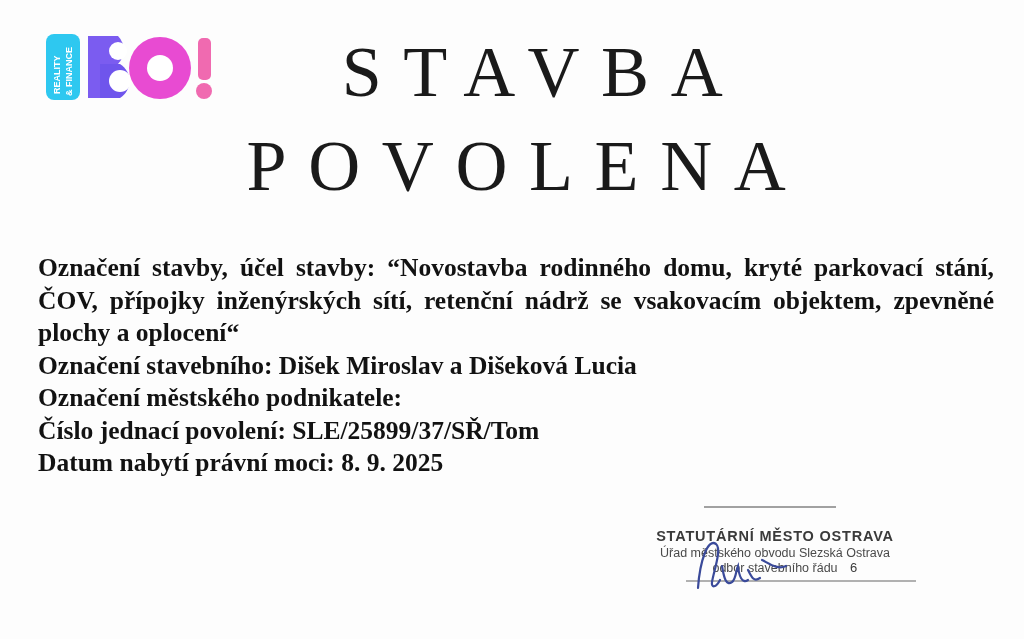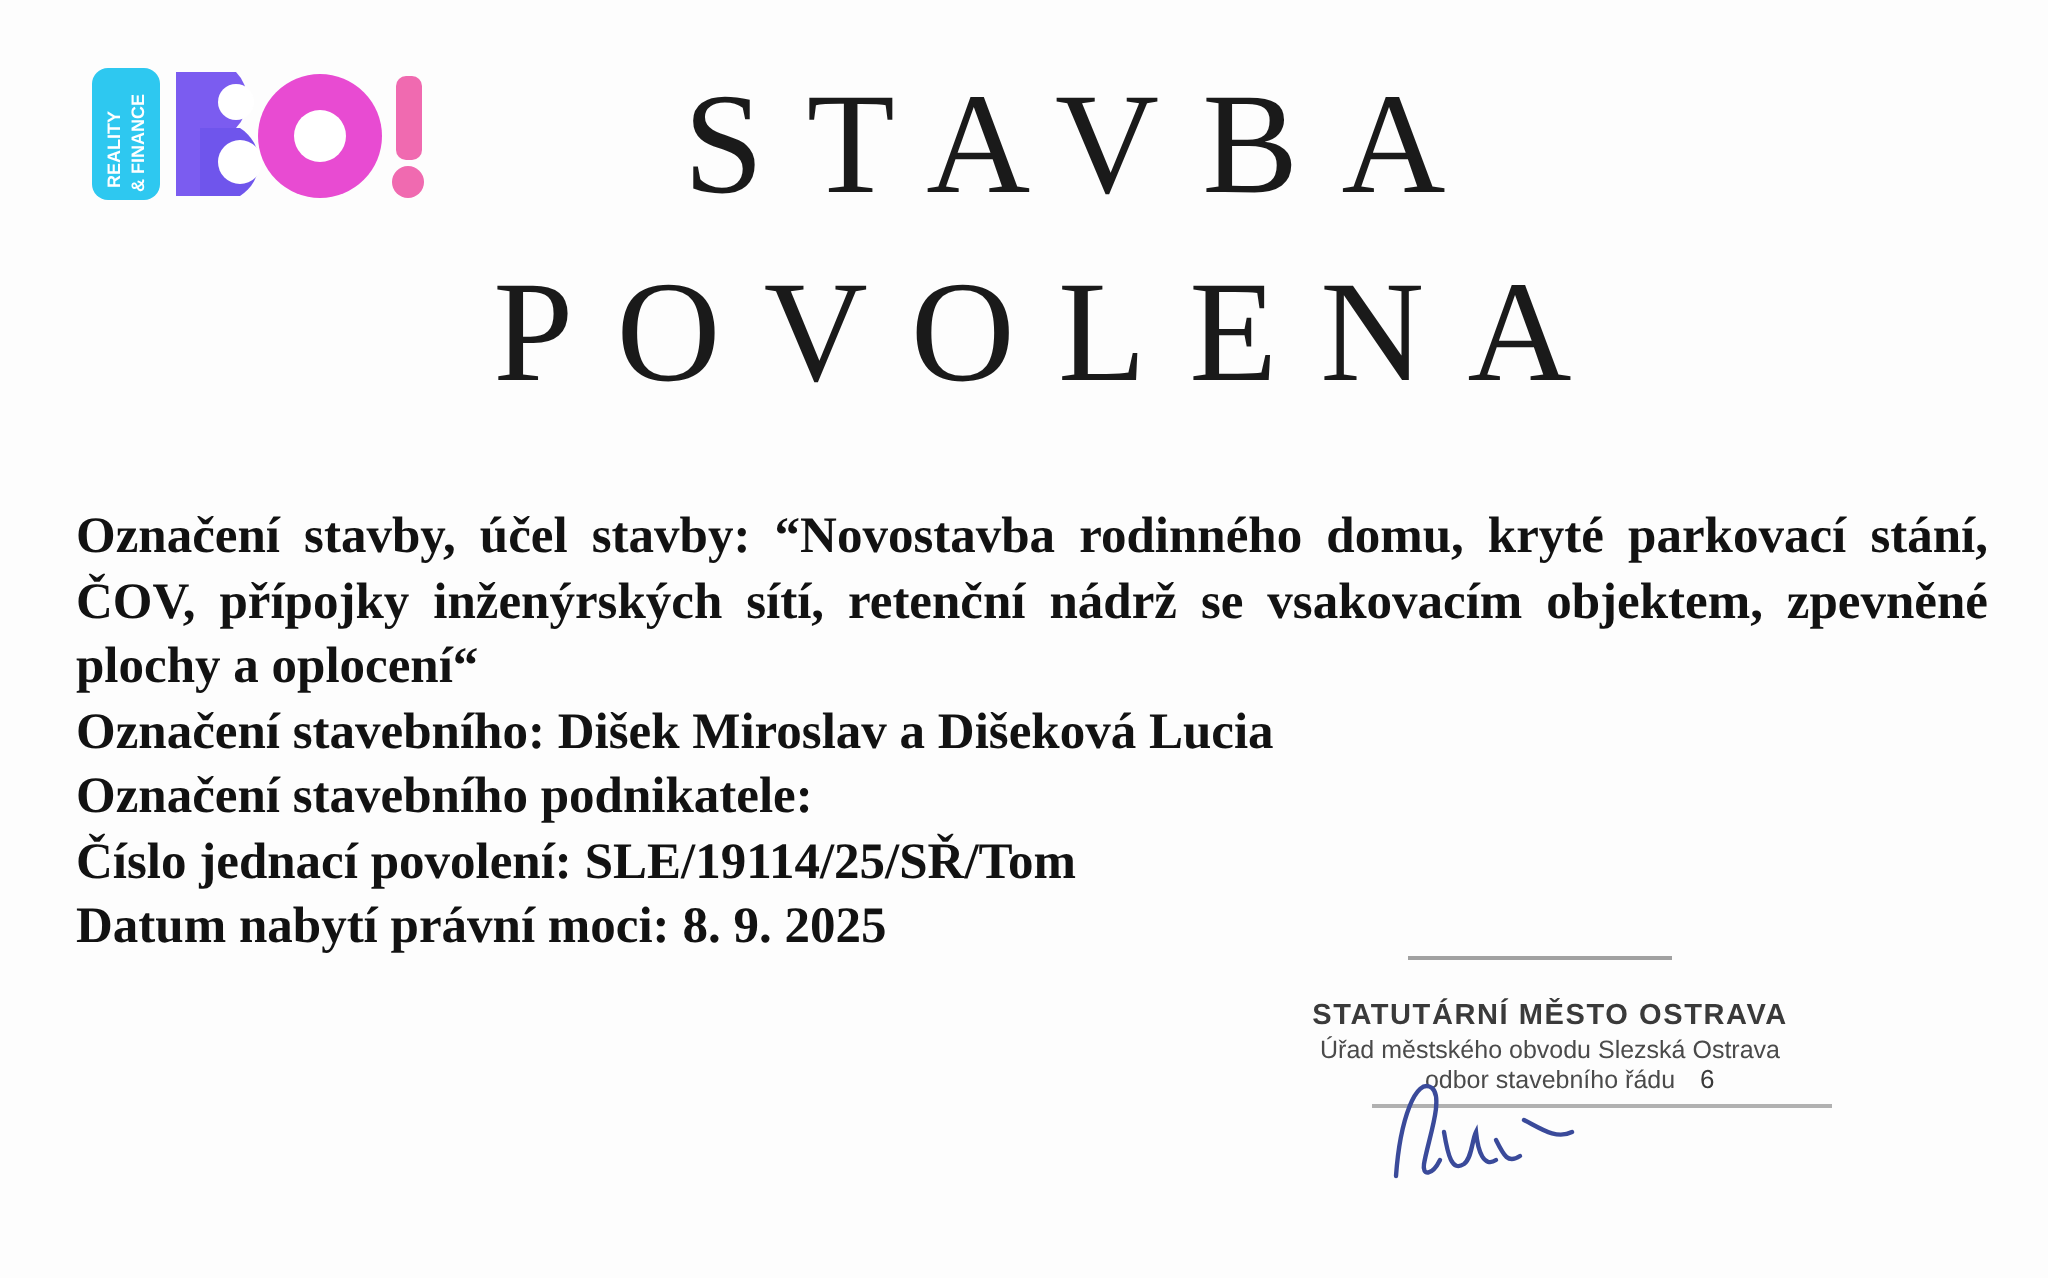--- a/index.html
+++ b/index.html
@@ -75,21 +75,21 @@
   .val { font-weight: 700; }
   .justified {
     text-align: justify;
     text-justify: inter-word;
   }
 
   
   .stamp {
     position: absolute;
     left: 628px;
-    top: 472px;
+    top: 500px;
     width: 290px;
     height: 105px;
     color: #2b2b2b;
   }
   .stamp-top-line {
     position: absolute;
     left: 76px;
     top: 6px;
     width: 132px;
     height: 2px;
@@ -197,28 +197,28 @@
       <span class="lbl">Označení stavby, účel stavby:</span>
       <span class="val">“Novostavba rodinného domu, kryté parkovací stání, ČOV, přípojky inženýrských sítí, retenční nádrž se vsakovacím objektem, zpevněné plochy a oplocení“</span>
     </p>
 
     <p class="row">
       <span class="lbl">Označení stavebního:</span>
       <span class="val">Dišek Miroslav a Dišeková Lucia</span>
     </p>
 
     <p class="row">
-      <span class="lbl">Označení stavebního podnikatele:</span>
+      <span class="lbl">Označení městského podnikatele:</span>
       <span class="val"></span>
     </p>
 
 
     <p class="row">
       <span class="lbl">Číslo jednací povolení:</span>
-      <span class="val">SLE/19114/25/SŘ/Tom</span>
+      <span class="val">SLE/25899/37/SŘ/Tom</span>
     </p>
 
     <p class="row">
       <span class="lbl">Datum nabytí právní moci:</span>
       <span class="val">8. 9. 2025</span>
     </p>
 
 
   </div>
 

